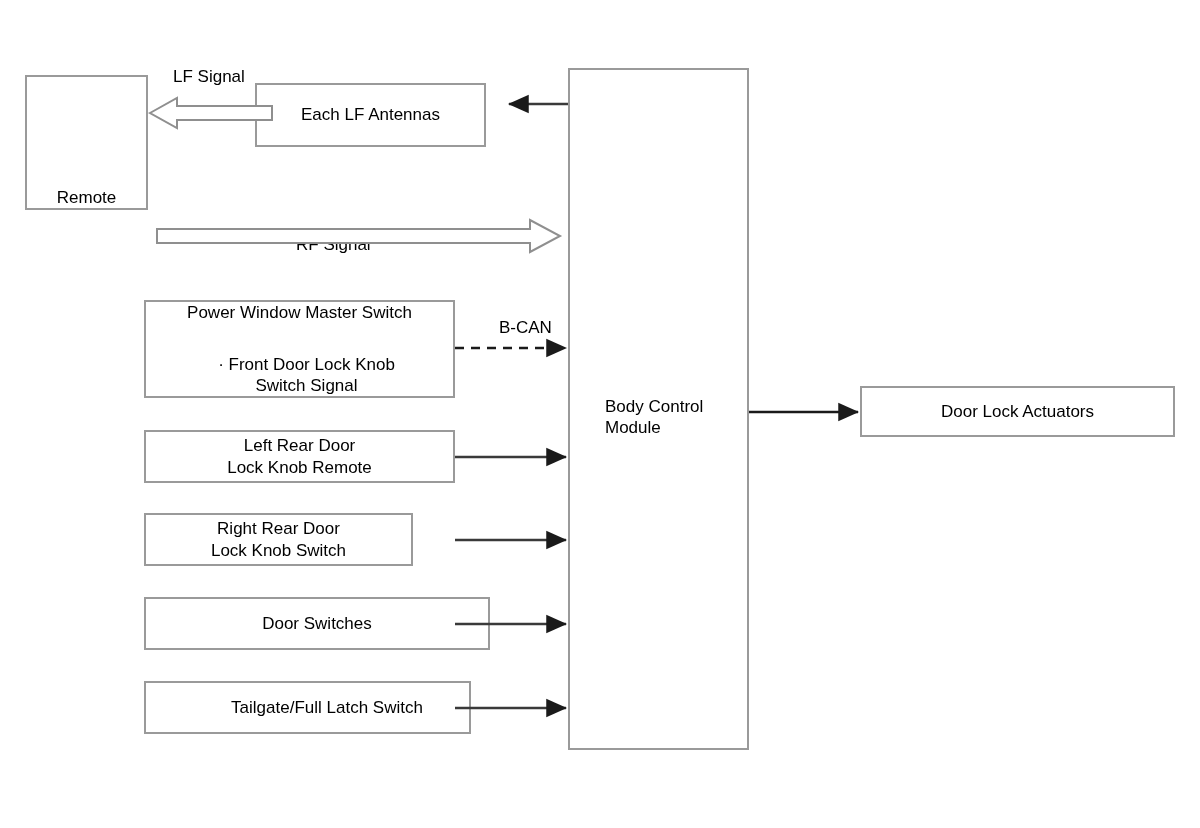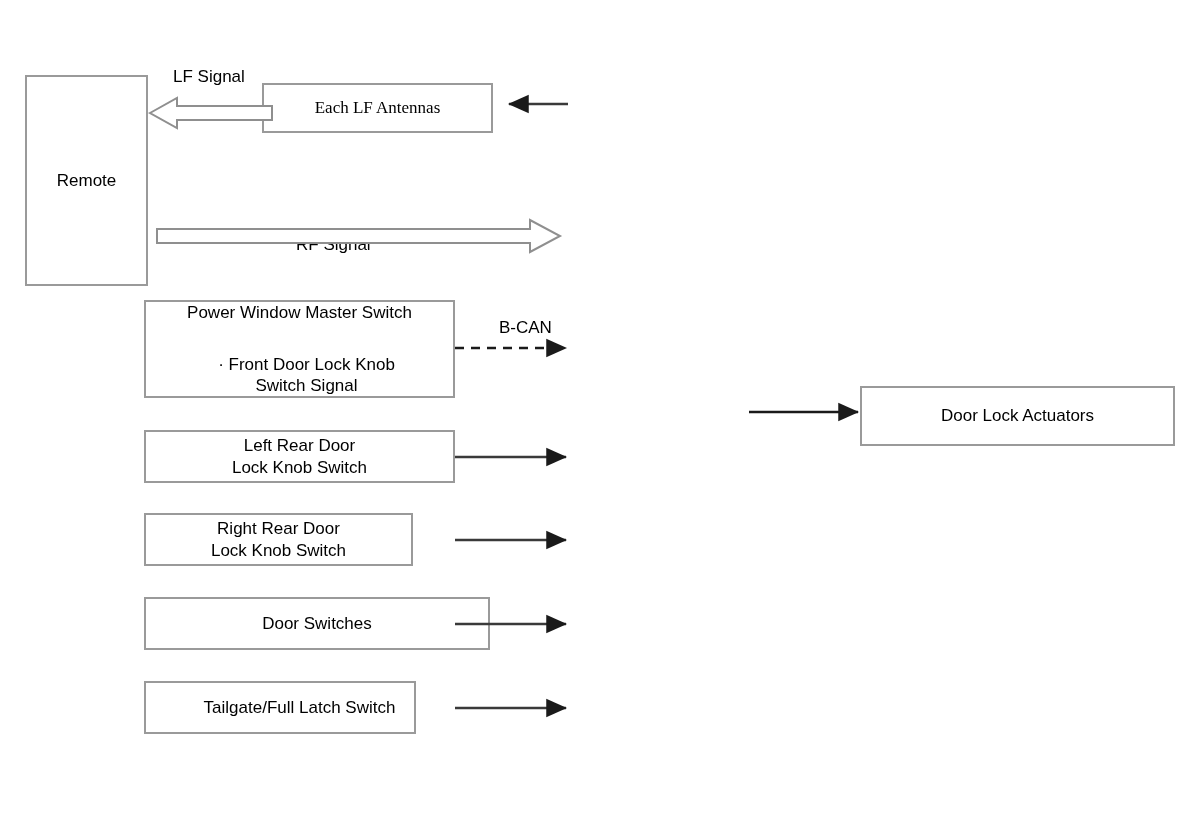--- a/index.html
+++ b/index.html
@@ -73,56 +73,60 @@
     font-size: 17px;
     line-height: 1.25;
     white-space: pre-line;
   }
 </style>
 </head>
 <body>
 
 <div id="diagram">
 
-  <div class="node" style="left:25px; top:75px; width:123px; height:211px;">
+  <div class="node" style="left:25px; top:75px; width:123px; height:135px;align-items:flex-end;">
     <span>Remote</span>
   </div>
 
-  <div class="node" style="left:262px; top:83px; width:231px; height:50px;font-family:Liberation Serif, serif;">
+  <div class="node" style="left:255px; top:83px; width:231px; height:64px;">
     <span>Each LF Antennas</span>
   </div>
 
   <div class="node" style="left:144px; top:300px; width:311px; height:98px;">
     <span class="pwms-inner">
       <span class="pwms-title">Power Window Master Switch</span>
       <span class="pwms-sub">· Front Door Lock Knob
 Switch Signal</span>
     </span>
   </div>
 
   <div class="node" style="left:144px; top:430px; width:311px; height:53px;">
     <span>Left Rear Door
-Lock Knob Switch</span>
+Lock Knob Remote</span>
   </div>
 
   <div class="node" style="left:144px; top:513px; width:269px; height:53px;">
     <span>Right Rear Door
 Lock Knob Switch</span>
   </div>
 
   <div class="node" style="left:144px; top:597px; width:346px; height:53px;">
     <span>Door Switches</span>
   </div>
 
-  <div class="node" style="left:144px; top:681px; width:272px; height:53px;padding-left:39px;">
+  <div class="node" style="left:144px; top:681px; width:327px; height:53px;padding-left:39px;">
     <span>Tailgate/Full Latch Switch</span>
   </div>
 
+  <div class="node" style="left:568px; top:68px; width:181px; height:682px;">
+    <span class="bcm-text">Body Control
+Module</span>
+  </div>
 
-  <div class="node" style="left:860px; top:386px; width:315px; height:60px;">
+  <div class="node" style="left:860px; top:386px; width:315px; height:51px;">
     <span>Door Lock Actuators</span>
   </div>
 
   <div class="label" style="left:173px; top:67px;text-align:center;">LF Signal</div>
   <div class="label" style="left:296px; top:203px;margin-top:32px;">RF Signal</div>
   <div class="label" style="left:499px; top:318px;text-align:right;">B-CAN</div>
 
   <svg class="overlay" viewBox="0 0 1200 828" xmlns="http://www.w3.org/2000/svg">
     <defs>
       <marker id="solidArrow" viewBox="0 0 10 10" refX="9.5" refY="5" markerWidth="8" markerHeight="8" orient="auto-start-reverse">

